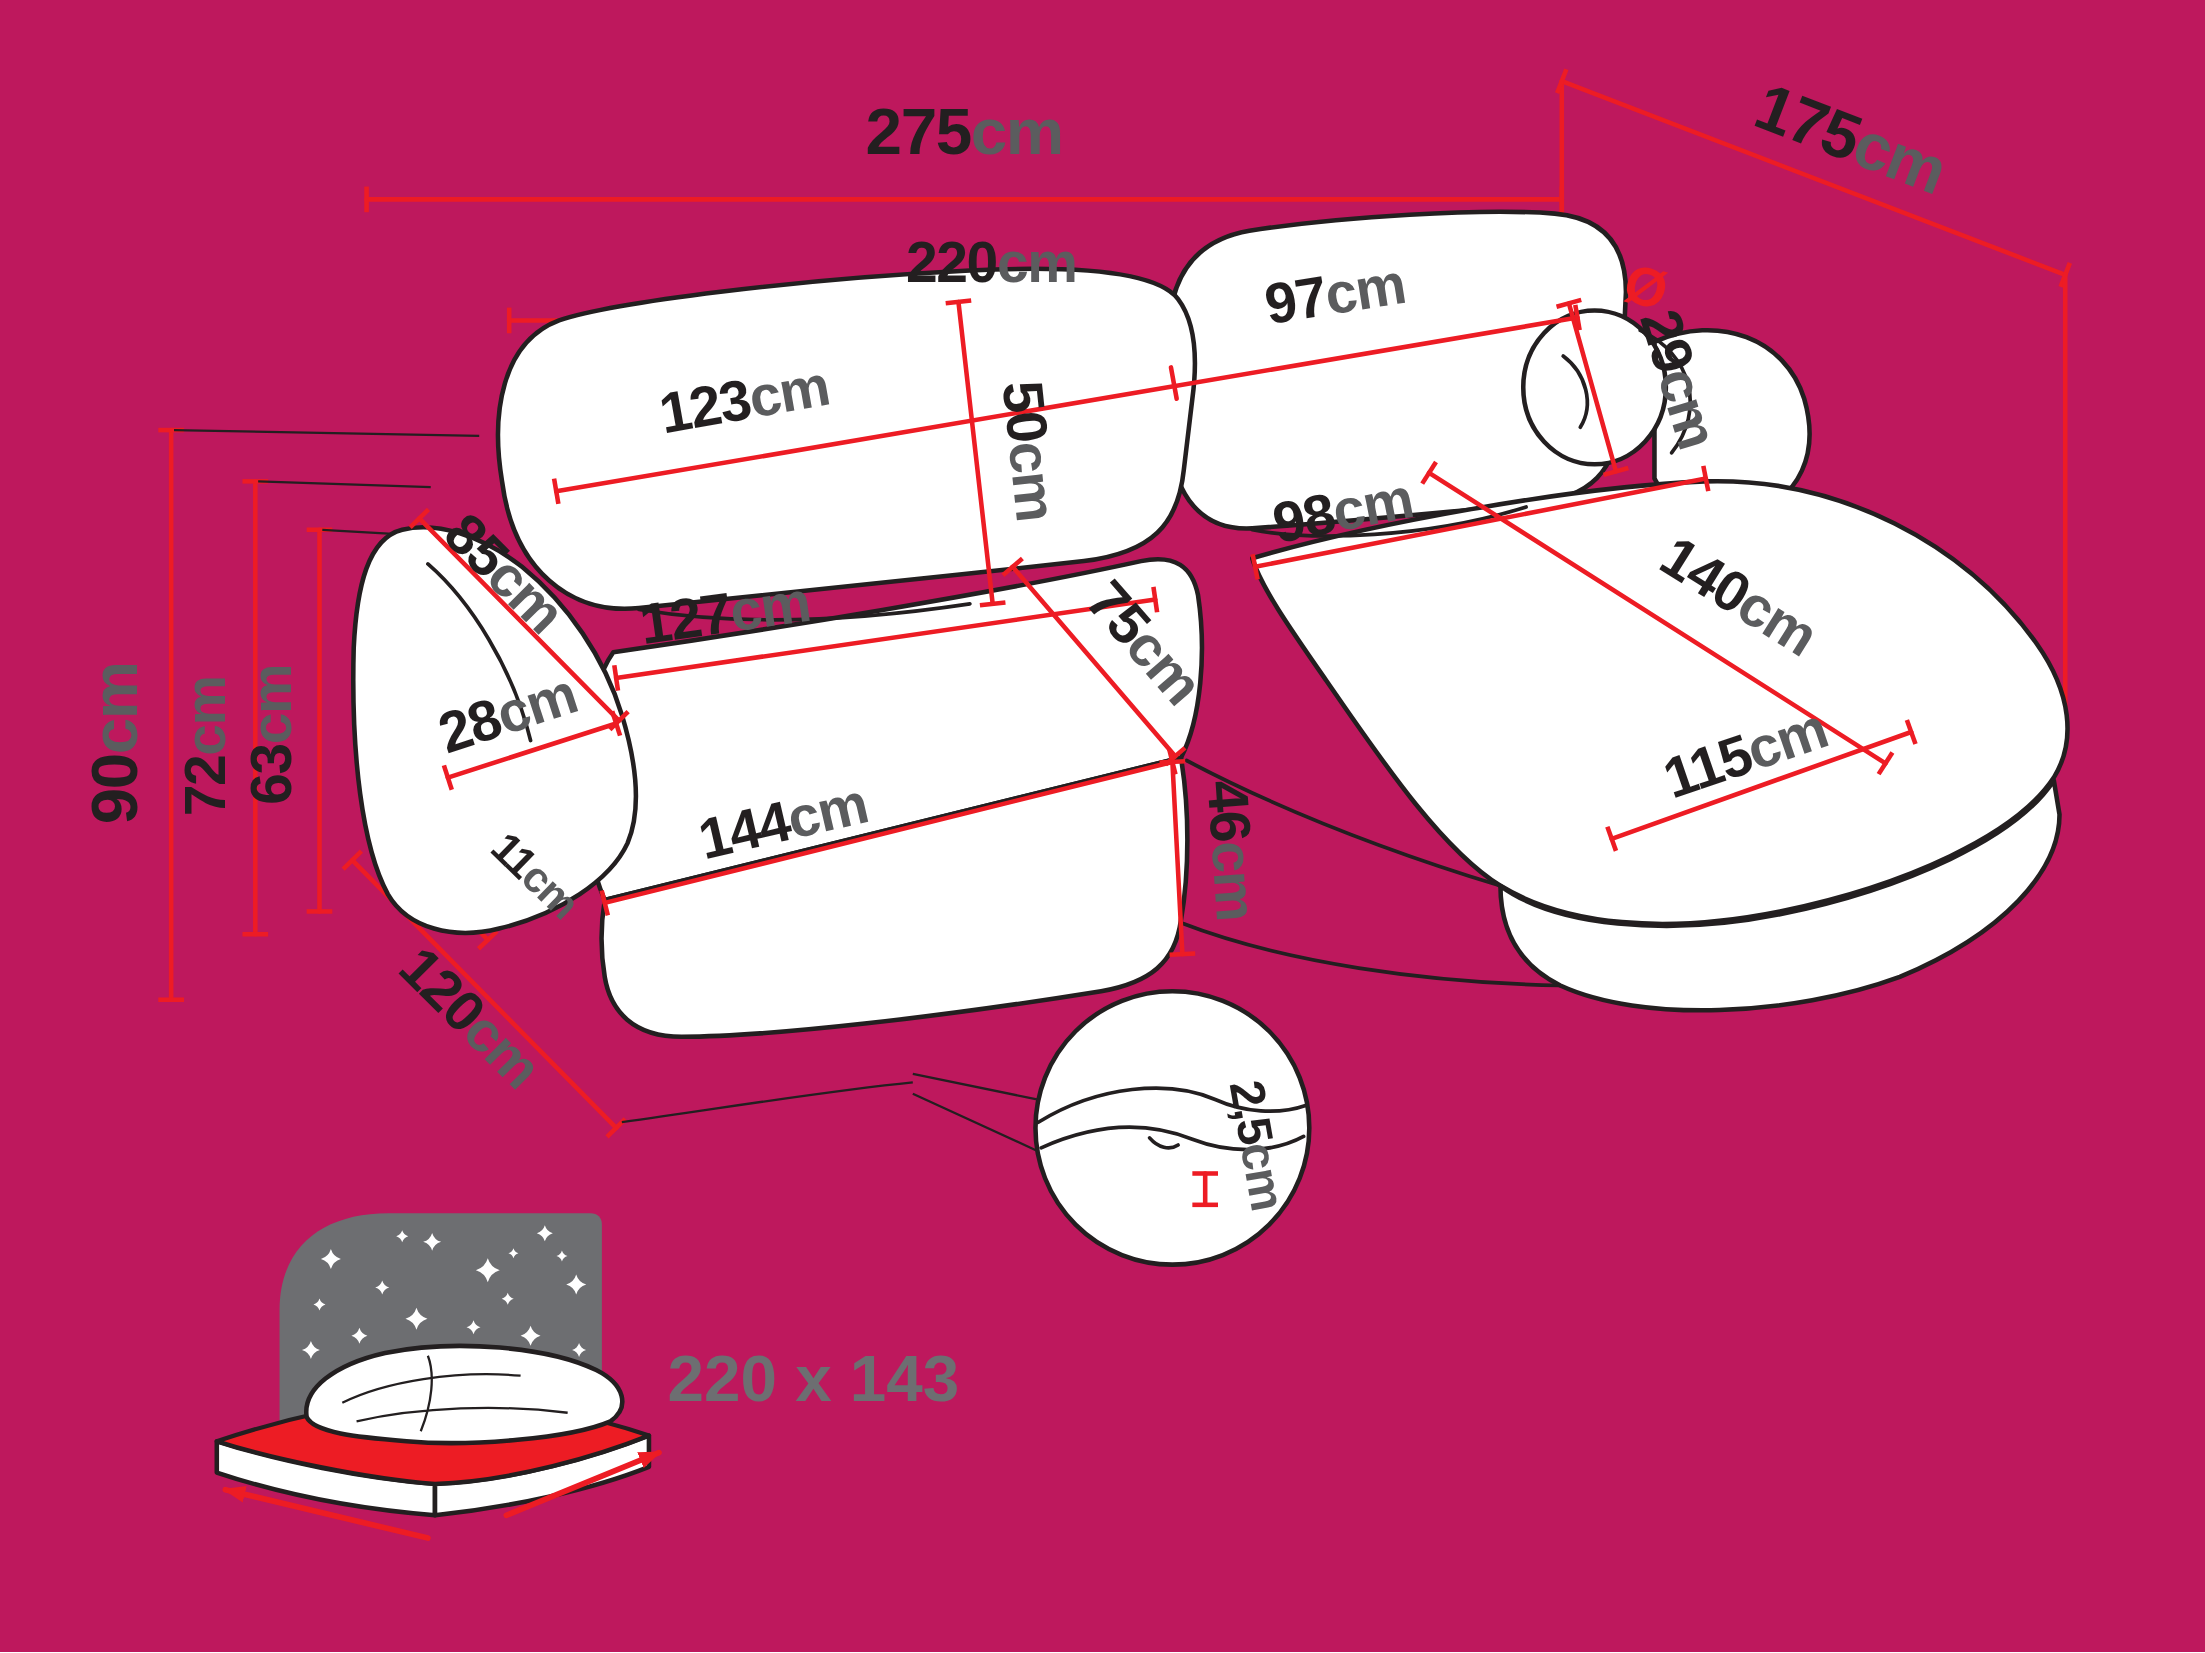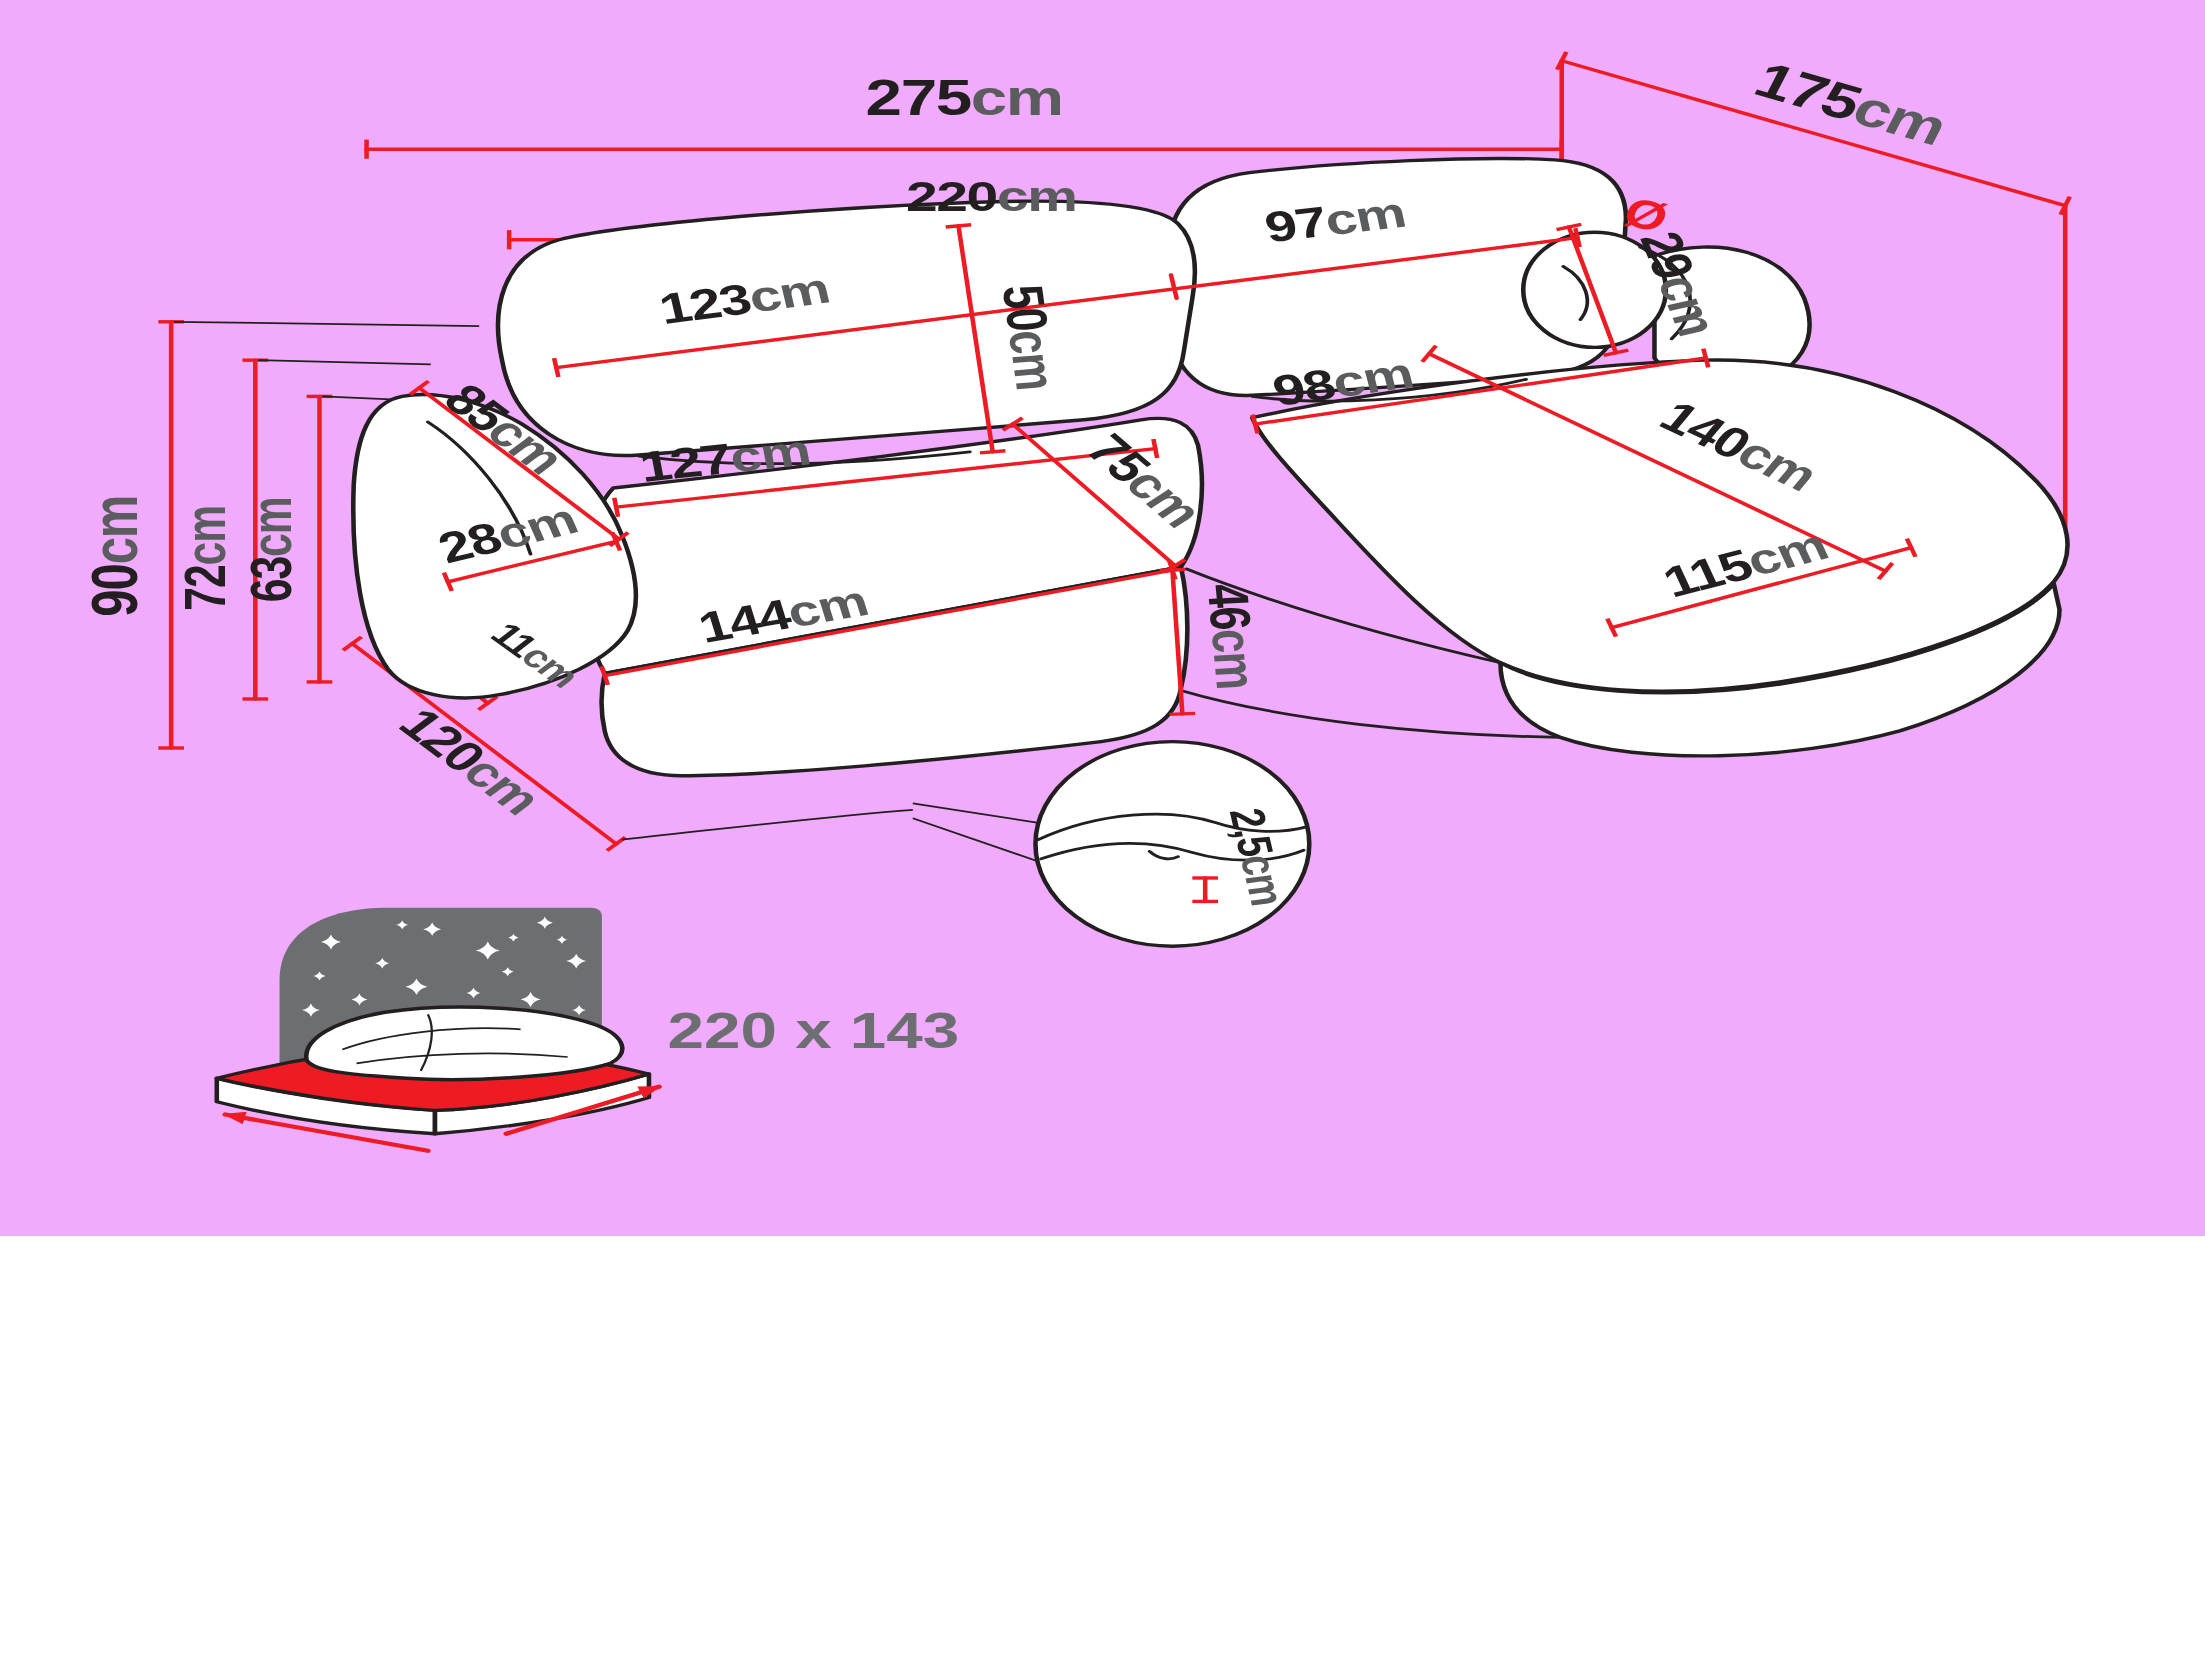--- a/index.html
+++ b/index.html
@@ -1,16 +1,16 @@
 <!DOCTYPE html>
 <html style="font-size:13px"><head>
 <meta charset="utf-8">
 <style>
   html,body{margin:0;padding:0;background:#ffffff;}
-  .stage{width:2205px;height:1236px;background:#f0abfc;overflow:hidden;}
+  .stage{width:2205px;height:1652px;background:#be185d;overflow:hidden;}
   svg{display:block;width:100%;height:100%;}
   .dim{font-family:"Liberation Sans","DejaVu Sans",sans-serif;font-weight:700;font-size:40px;fill:#231f20;text-anchor:middle;letter-spacing:-1px;}
   .dim .unit{fill:#5b5c5e;}
   .big{font-size:46px;}
   .small{font-size:30px;}
   .mid{font-size:34px;}
   .dia{font-family:"Liberation Sans","DejaVu Sans",sans-serif;font-weight:700;font-size:38px;fill:#ed1c24;text-anchor:middle;}
   .sleep-label{font-family:"Liberation Sans","DejaVu Sans",sans-serif;font-weight:700;font-size:46px;fill:#6d6e71;text-anchor:start;}
   .outline{fill:#ffffff;stroke:#231f20;stroke-width:3.2;stroke-linejoin:round;stroke-linecap:round;}
   .seam{fill:none;stroke:#231f20;stroke-width:2.6;stroke-linecap:round;}

